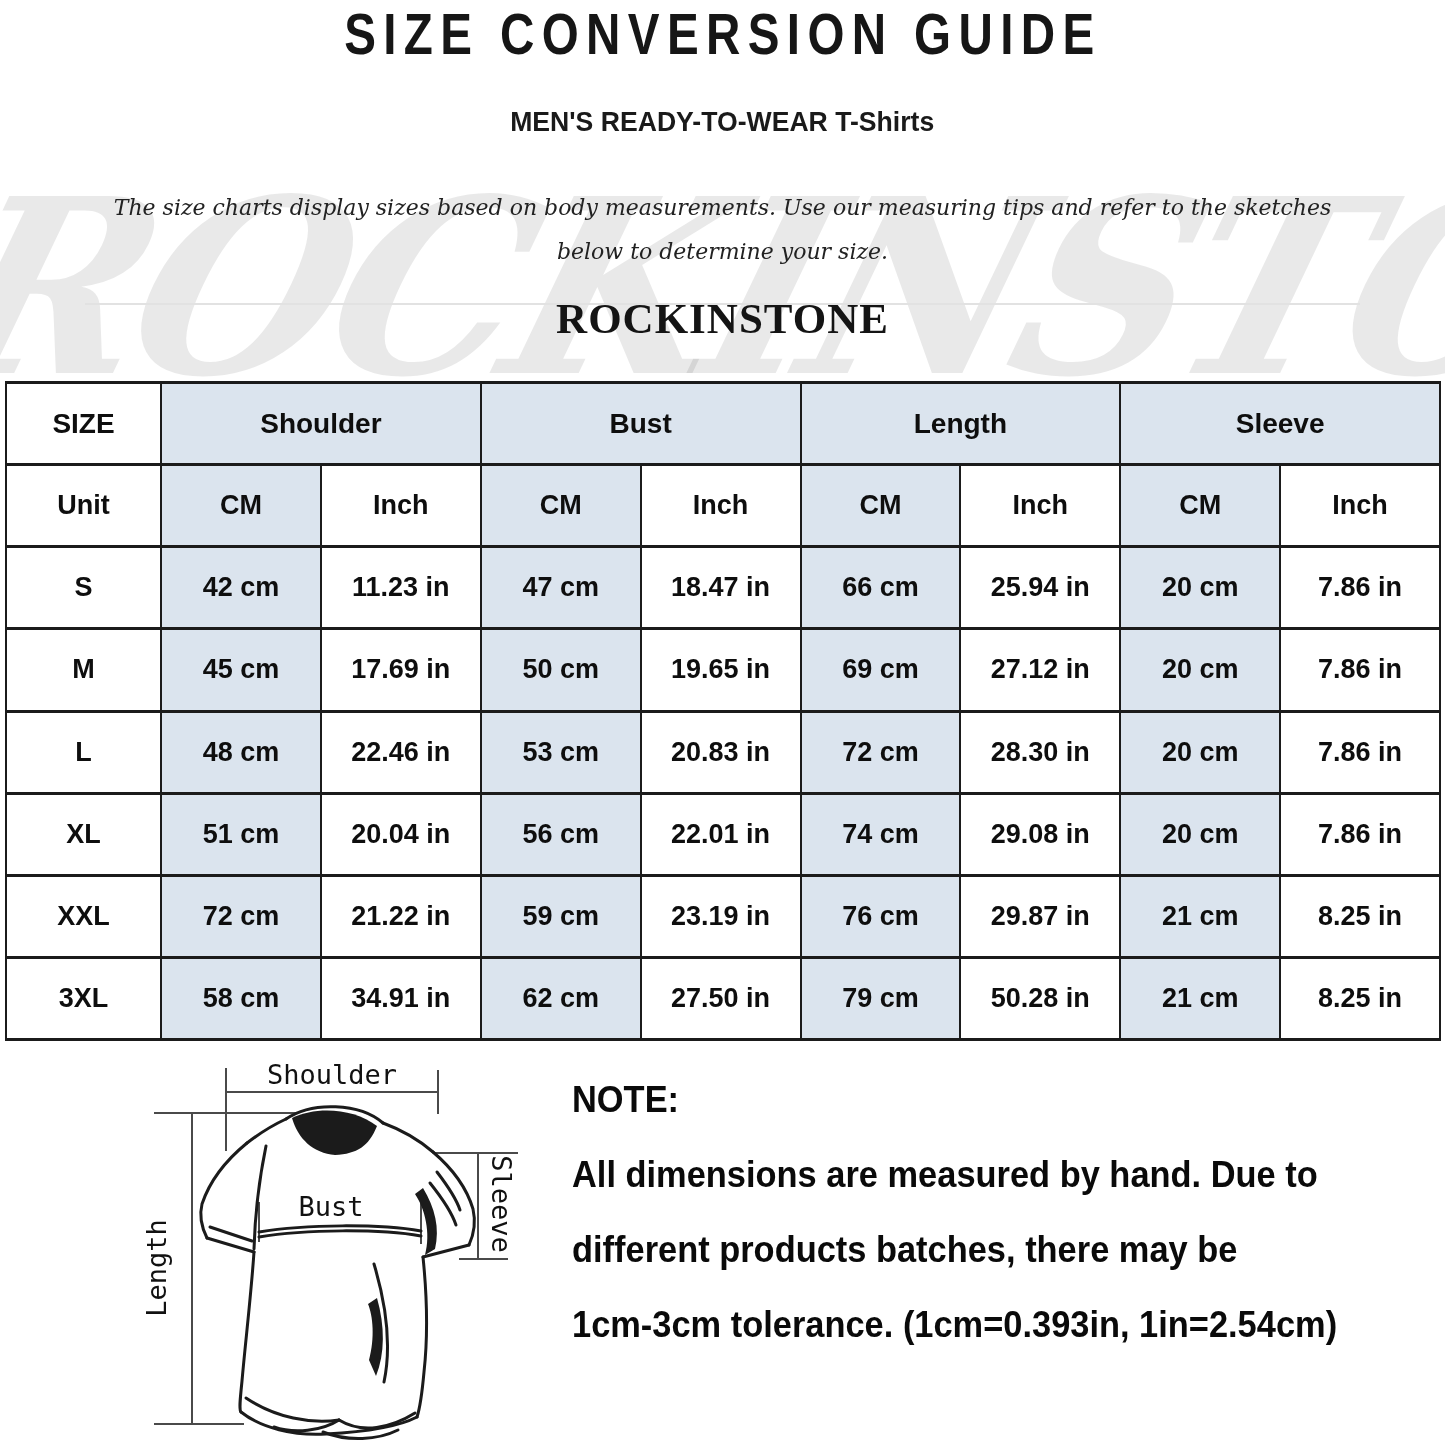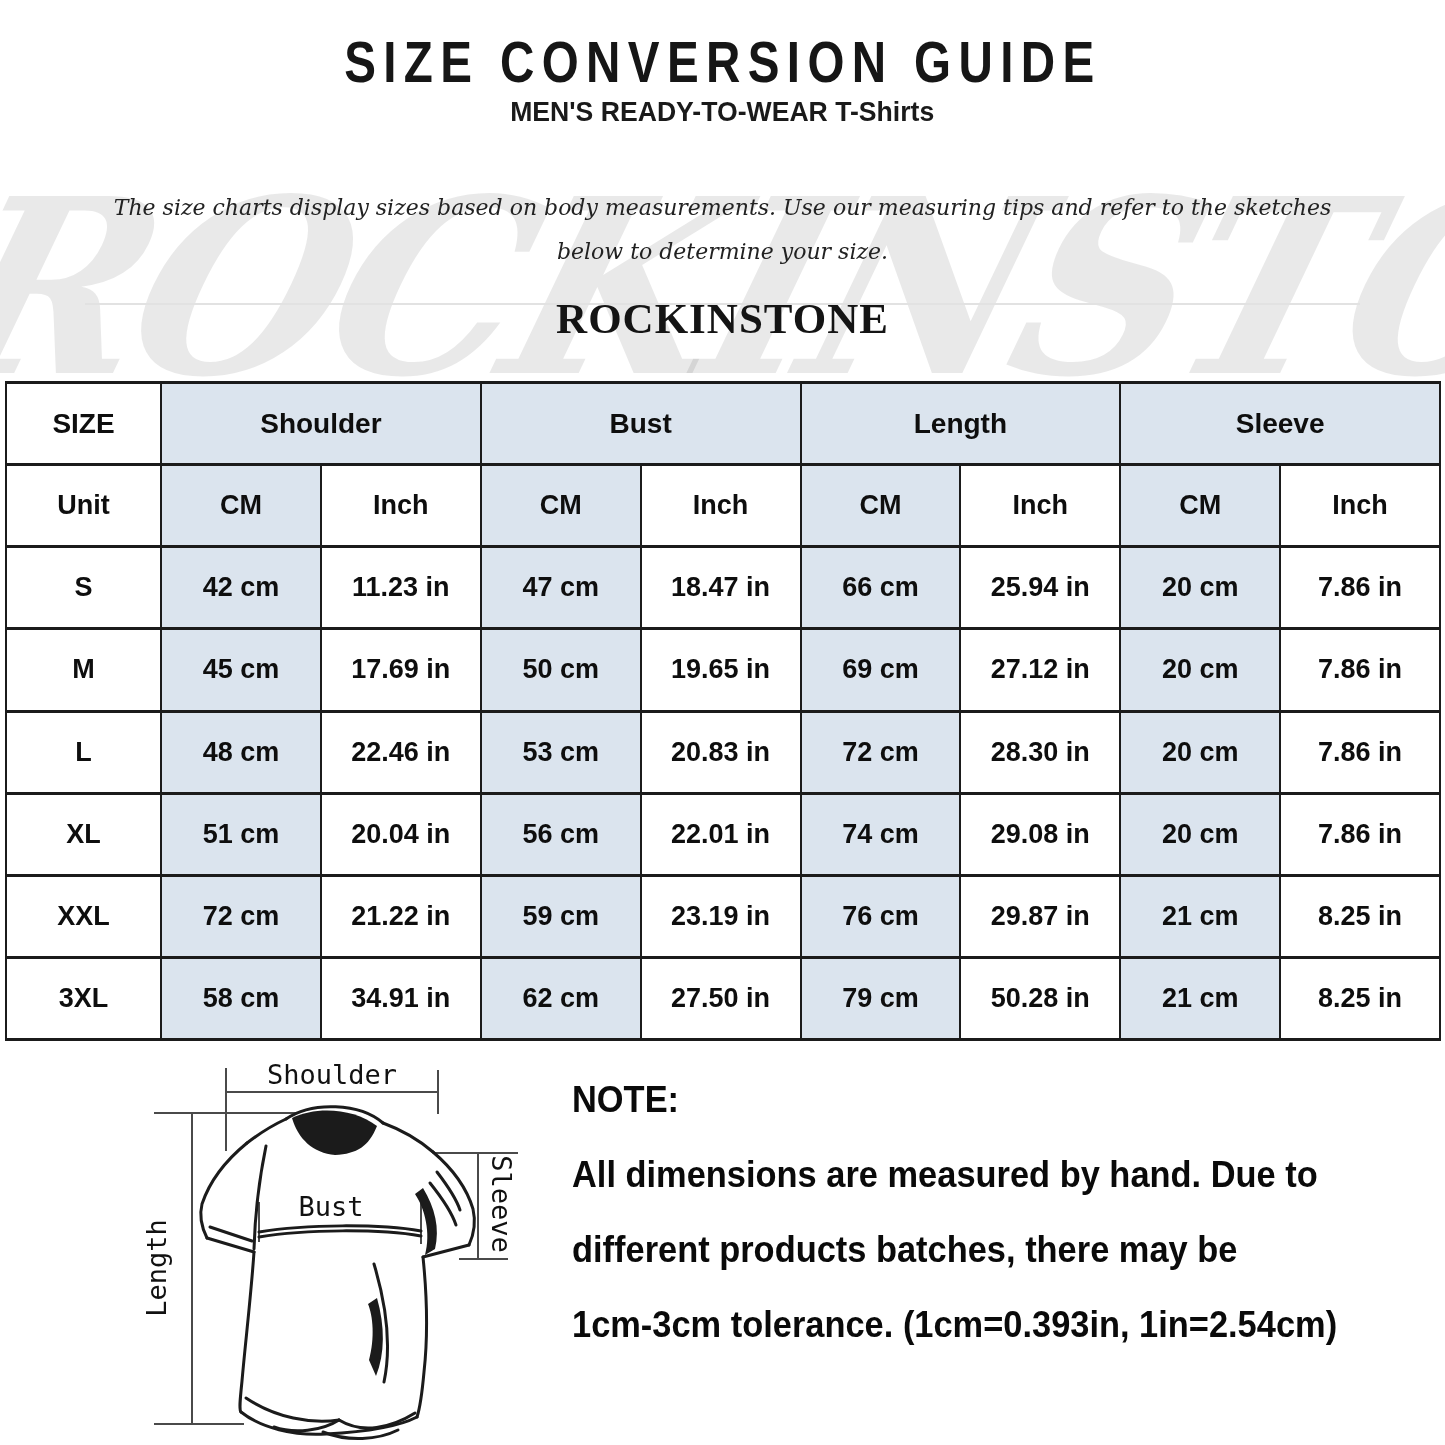--- a/index.html
+++ b/index.html
@@ -13,26 +13,26 @@
   
   .watermark {
     position:absolute; top:148px; left:-45px; width:1540px;
     font-family:"DejaVu Serif", serif; font-style:italic; font-weight:bold;
     font-size:238px; letter-spacing:-10px; white-space:nowrap;
     color:rgba(40,40,40,0.10);
     transform:skewX(-16deg) scaleY(1.02);
     text-align:center; pointer-events:none; z-index:0;
   }
   
-  .title-wrap { position:absolute; top:28px; left:0; width:100%; text-align:center; z-index:2; }
+  .title-wrap { position:absolute; top:0; left:0; width:100%; text-align:center; z-index:2; }
   .title {
     display:inline-block; font-weight:700; font-size:58px; letter-spacing:9px;
     transform:scaleX(0.82); transform-origin:center; white-space:nowrap; color:#161616;
   }
-  .subtitle-wrap { position:absolute; top:96px; left:0; width:100%; text-align:center; z-index:2; }
+  .subtitle-wrap { position:absolute; top:106px; left:0; width:100%; text-align:center; z-index:2; }
   .subtitle {
     display:inline-block; font-weight:700; font-size:28px; color:#1a1a1a;
     transform:scaleX(0.95); white-space:nowrap;
   }
   .intro {
     position:absolute; top:186px; left:0; width:100%; text-align:center;
     font-family:"DejaVu Serif", serif; font-style:italic;
     font-size:22px; line-height:44px; color:#222; z-index:2;
   }
   .rule {

